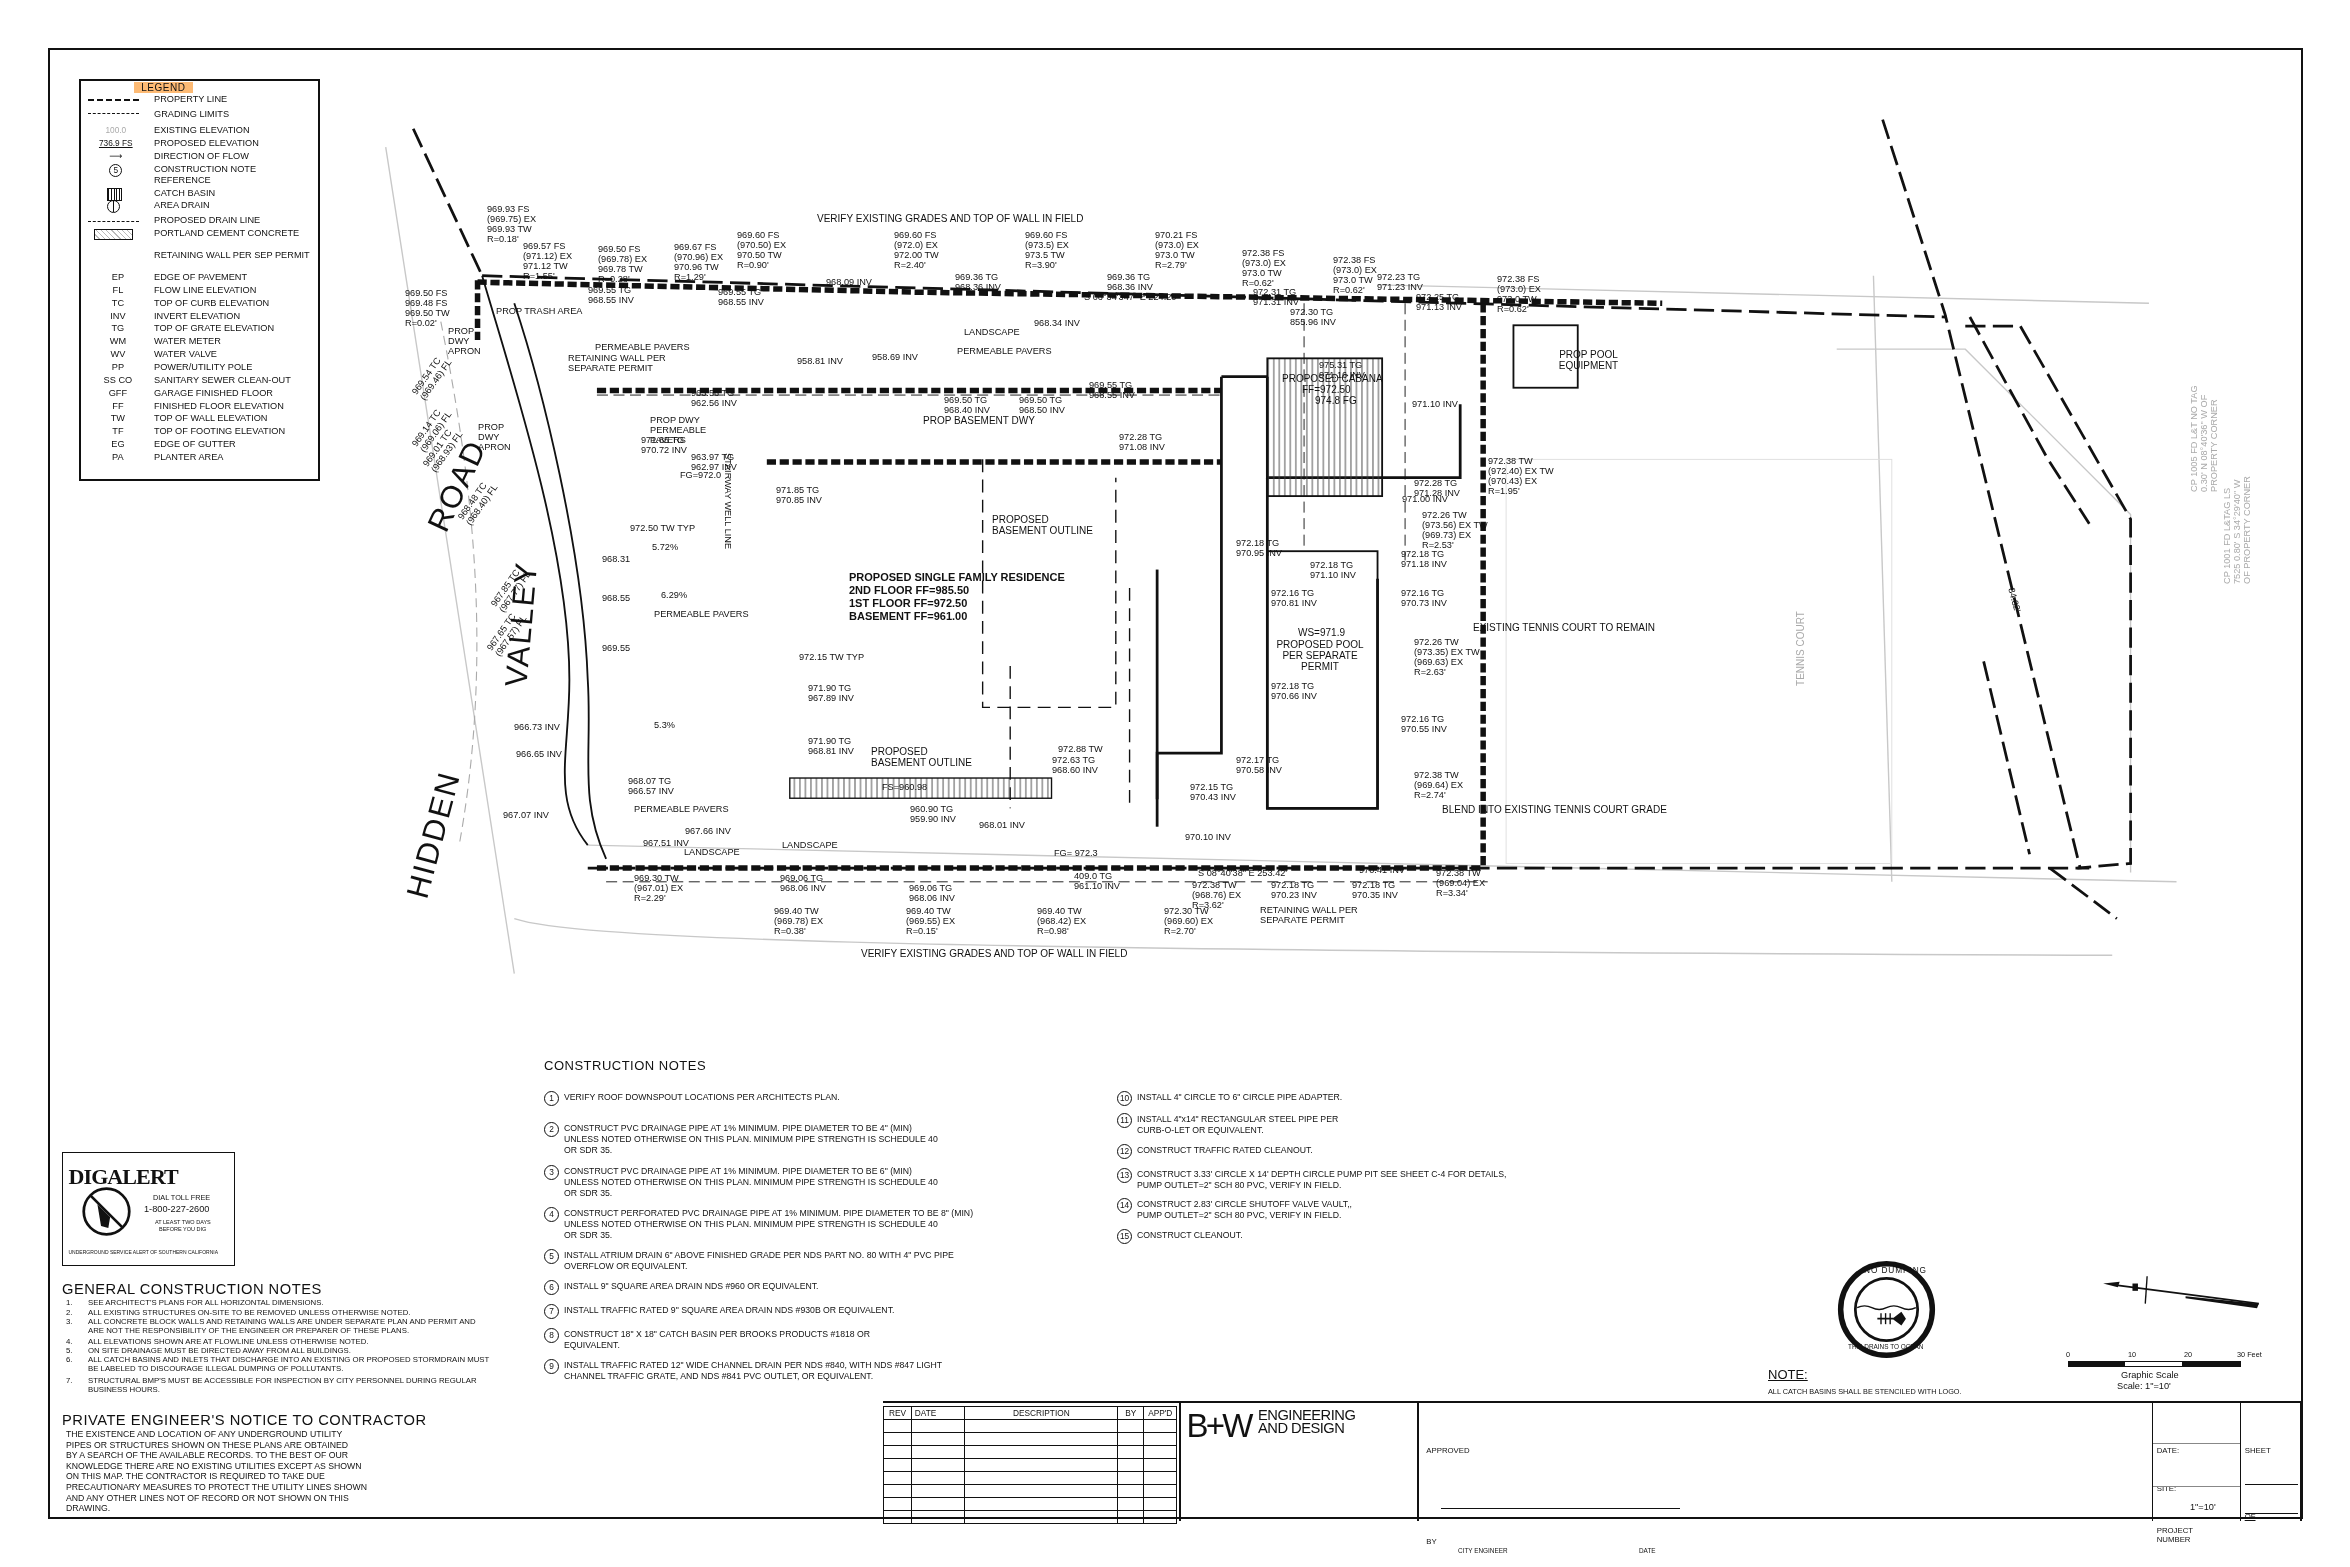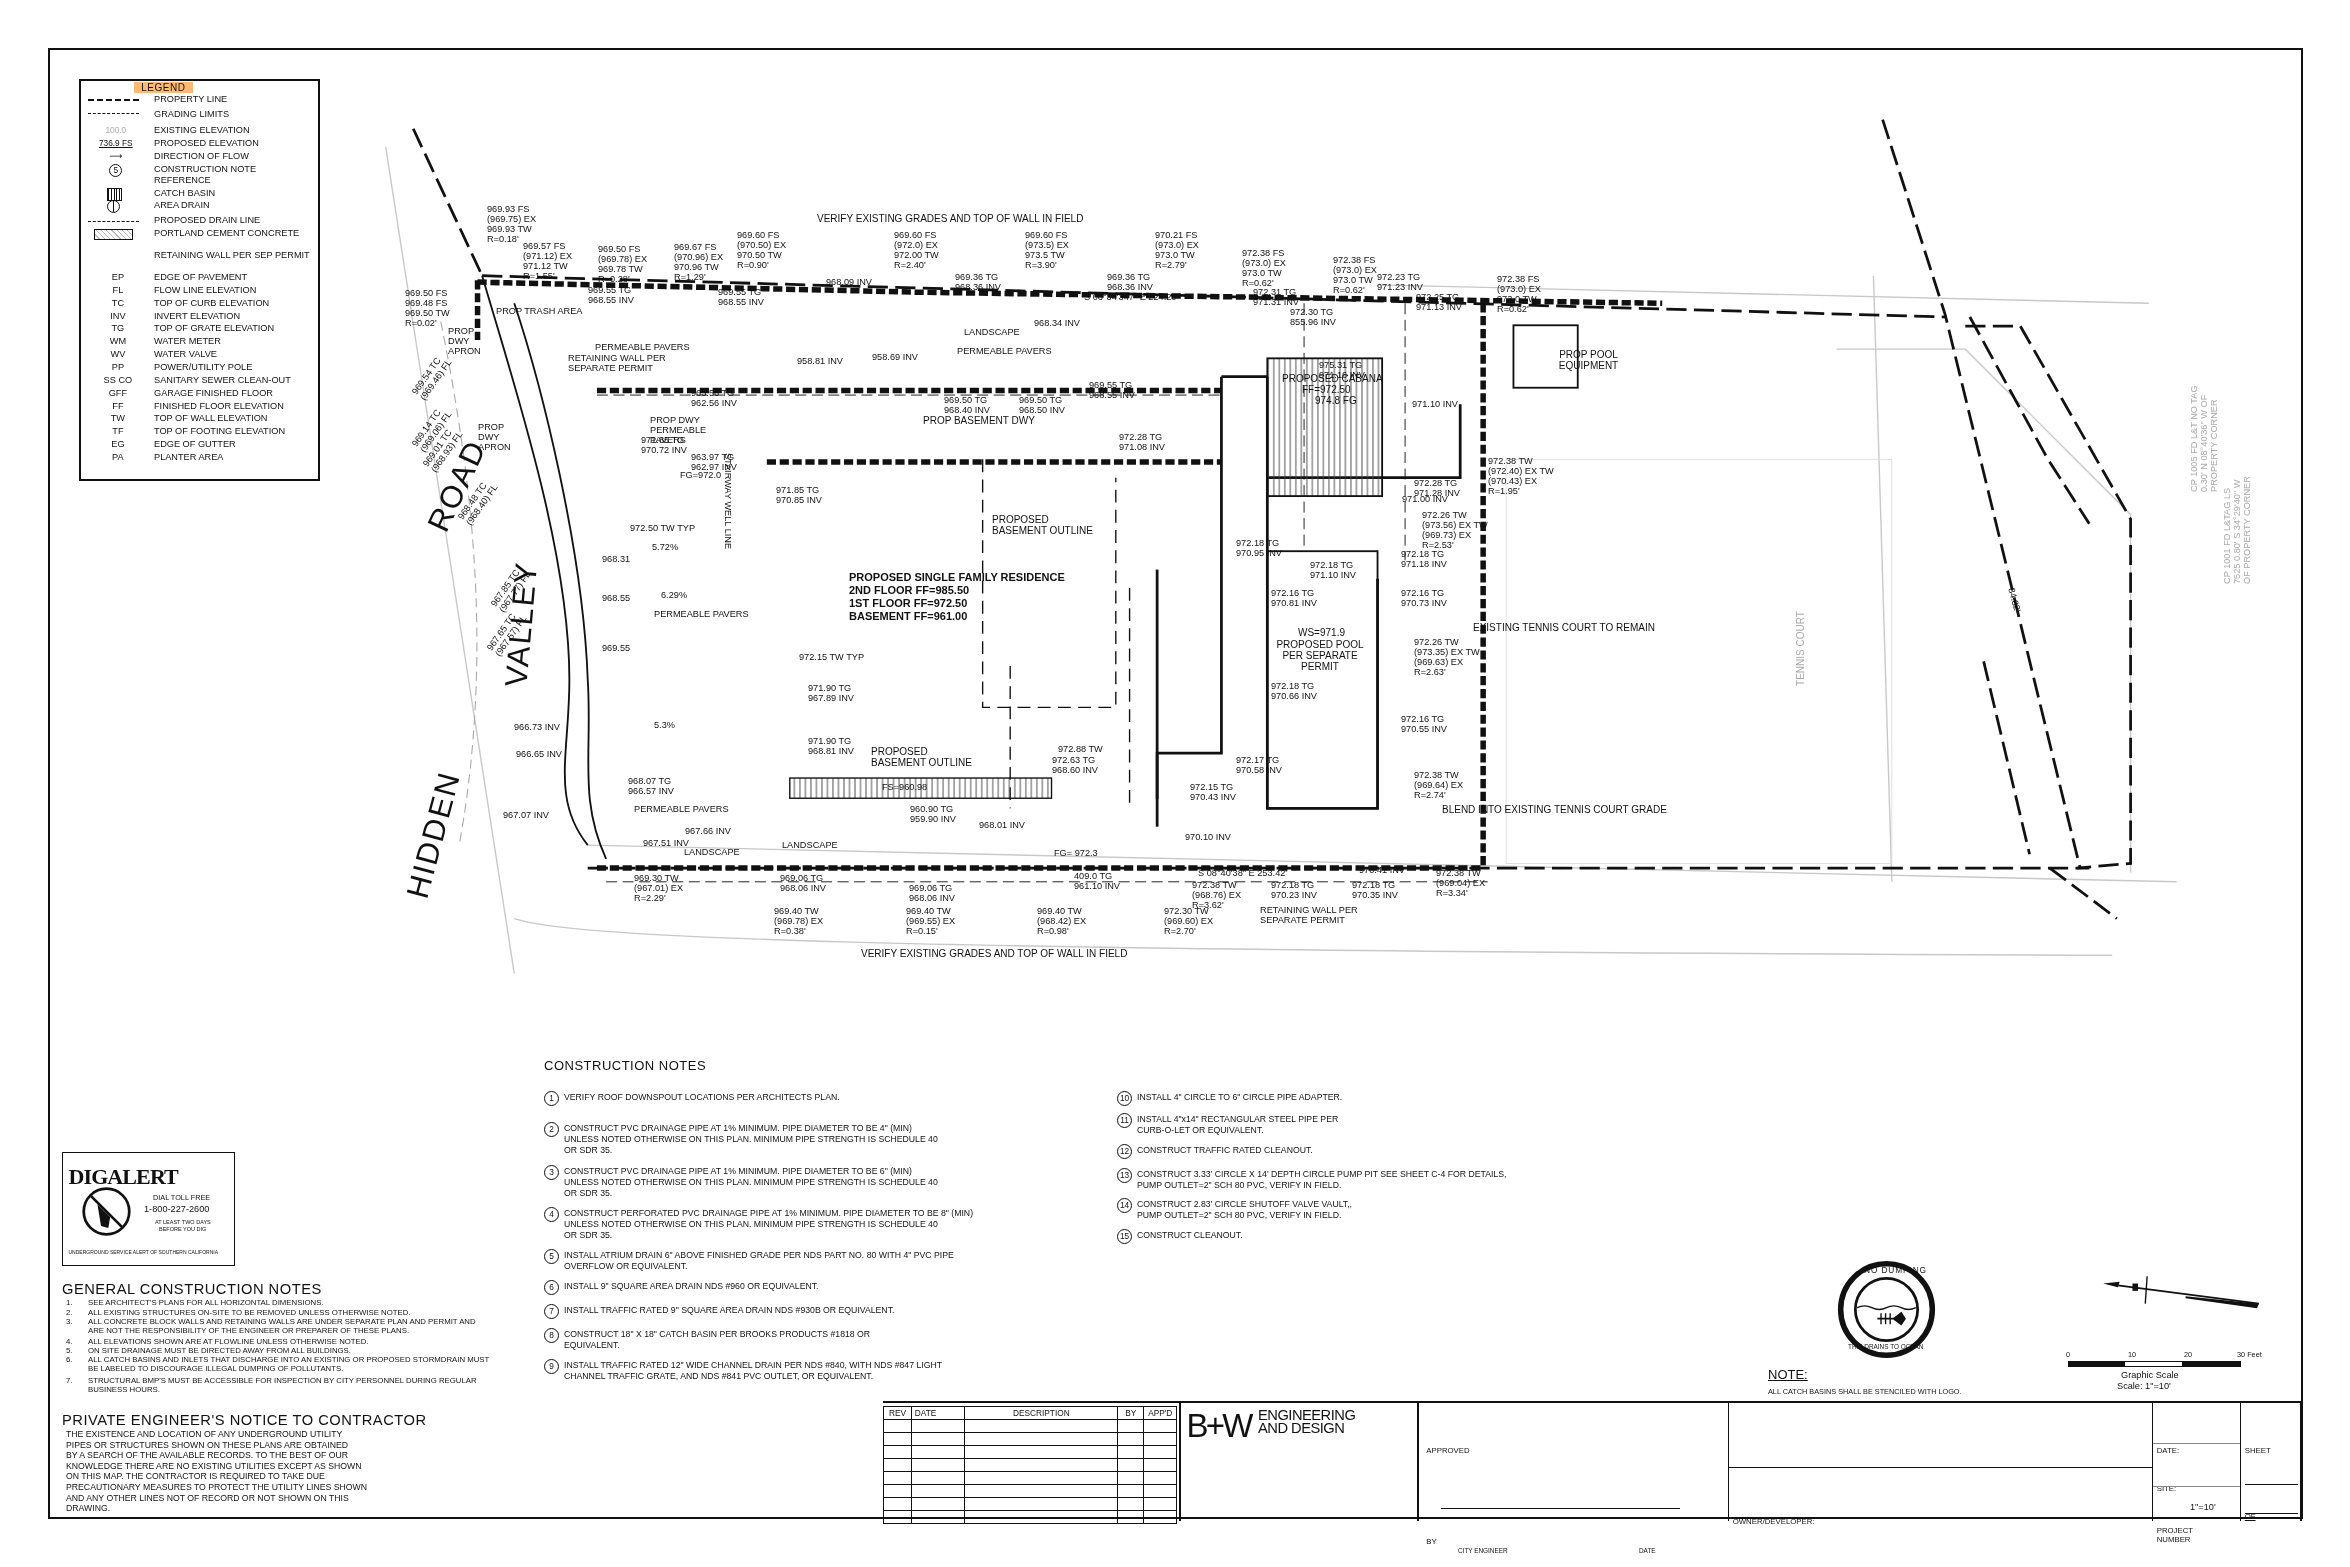--- a/index.html
+++ b/index.html
@@ -857,24 +857,20 @@
         <div>AND DESIGN</div>
       </div>
   </div>
   <div class="tb-cell" style="left:534px;top:0;width:285px;height:118px;border-left-width:2.8px">
     <div class="tb-lbl" style="left:7.3px;top:5.5px">APPROVED</div>
     <div class="tb-lbl" style="left:7.3px;top:97px">BY</div>
     <div class="abs" style="left:22px;top:105px;width:239px;border-top:0.9px solid #111"></div>
     <div class="tb-lbl" style="left:39px;top:107px;font-size:6.4px">CITY ENGINEER</div>
     <div class="tb-lbl" style="left:220px;top:107px;font-size:6.4px">DATE</div>
   </div>
-  <div class="tb-cell" style="left:845px;top:0;width:424px;height:118px">
-    <div class="abs" style="left:0;top:64px;width:424px;border-top:1.8px solid #111"></div>
-    <div class="tb-lbl" style="left:3.7px;top:77px">OWNER/DEVELOPER:</div>
-  </div>
   <div class="tb-cell" style="left:1269px;top:0;width:88px;height:118px">
     <div class="tb-lbl" style="left:3.7px;top:5.5px">DATE:</div>
     <div class="abs" style="left:0;top:40px;width:88px;border-top:1.8px solid #888"></div>
     <div class="tb-lbl" style="left:3.7px;top:44px">SITE:</div>
     <div class="tb-lbl" style="left:37px;top:62px;font-size:9.2px">1"=10'</div>
     <div class="abs" style="left:0;top:83px;width:88px;border-top:1.8px solid #888"></div>
     <div class="tb-lbl" style="left:3.7px;top:86px;white-space:normal;width:55px;line-height:9.2px">PROJECT NUMBER</div>
   </div>
   <div class="tb-cell" style="left:1357px;top:0;width:62px;height:118px;border-right:2.8px solid #111">
     <div class="tb-lbl" style="left:3.7px;top:5.5px">SHEET</div>

